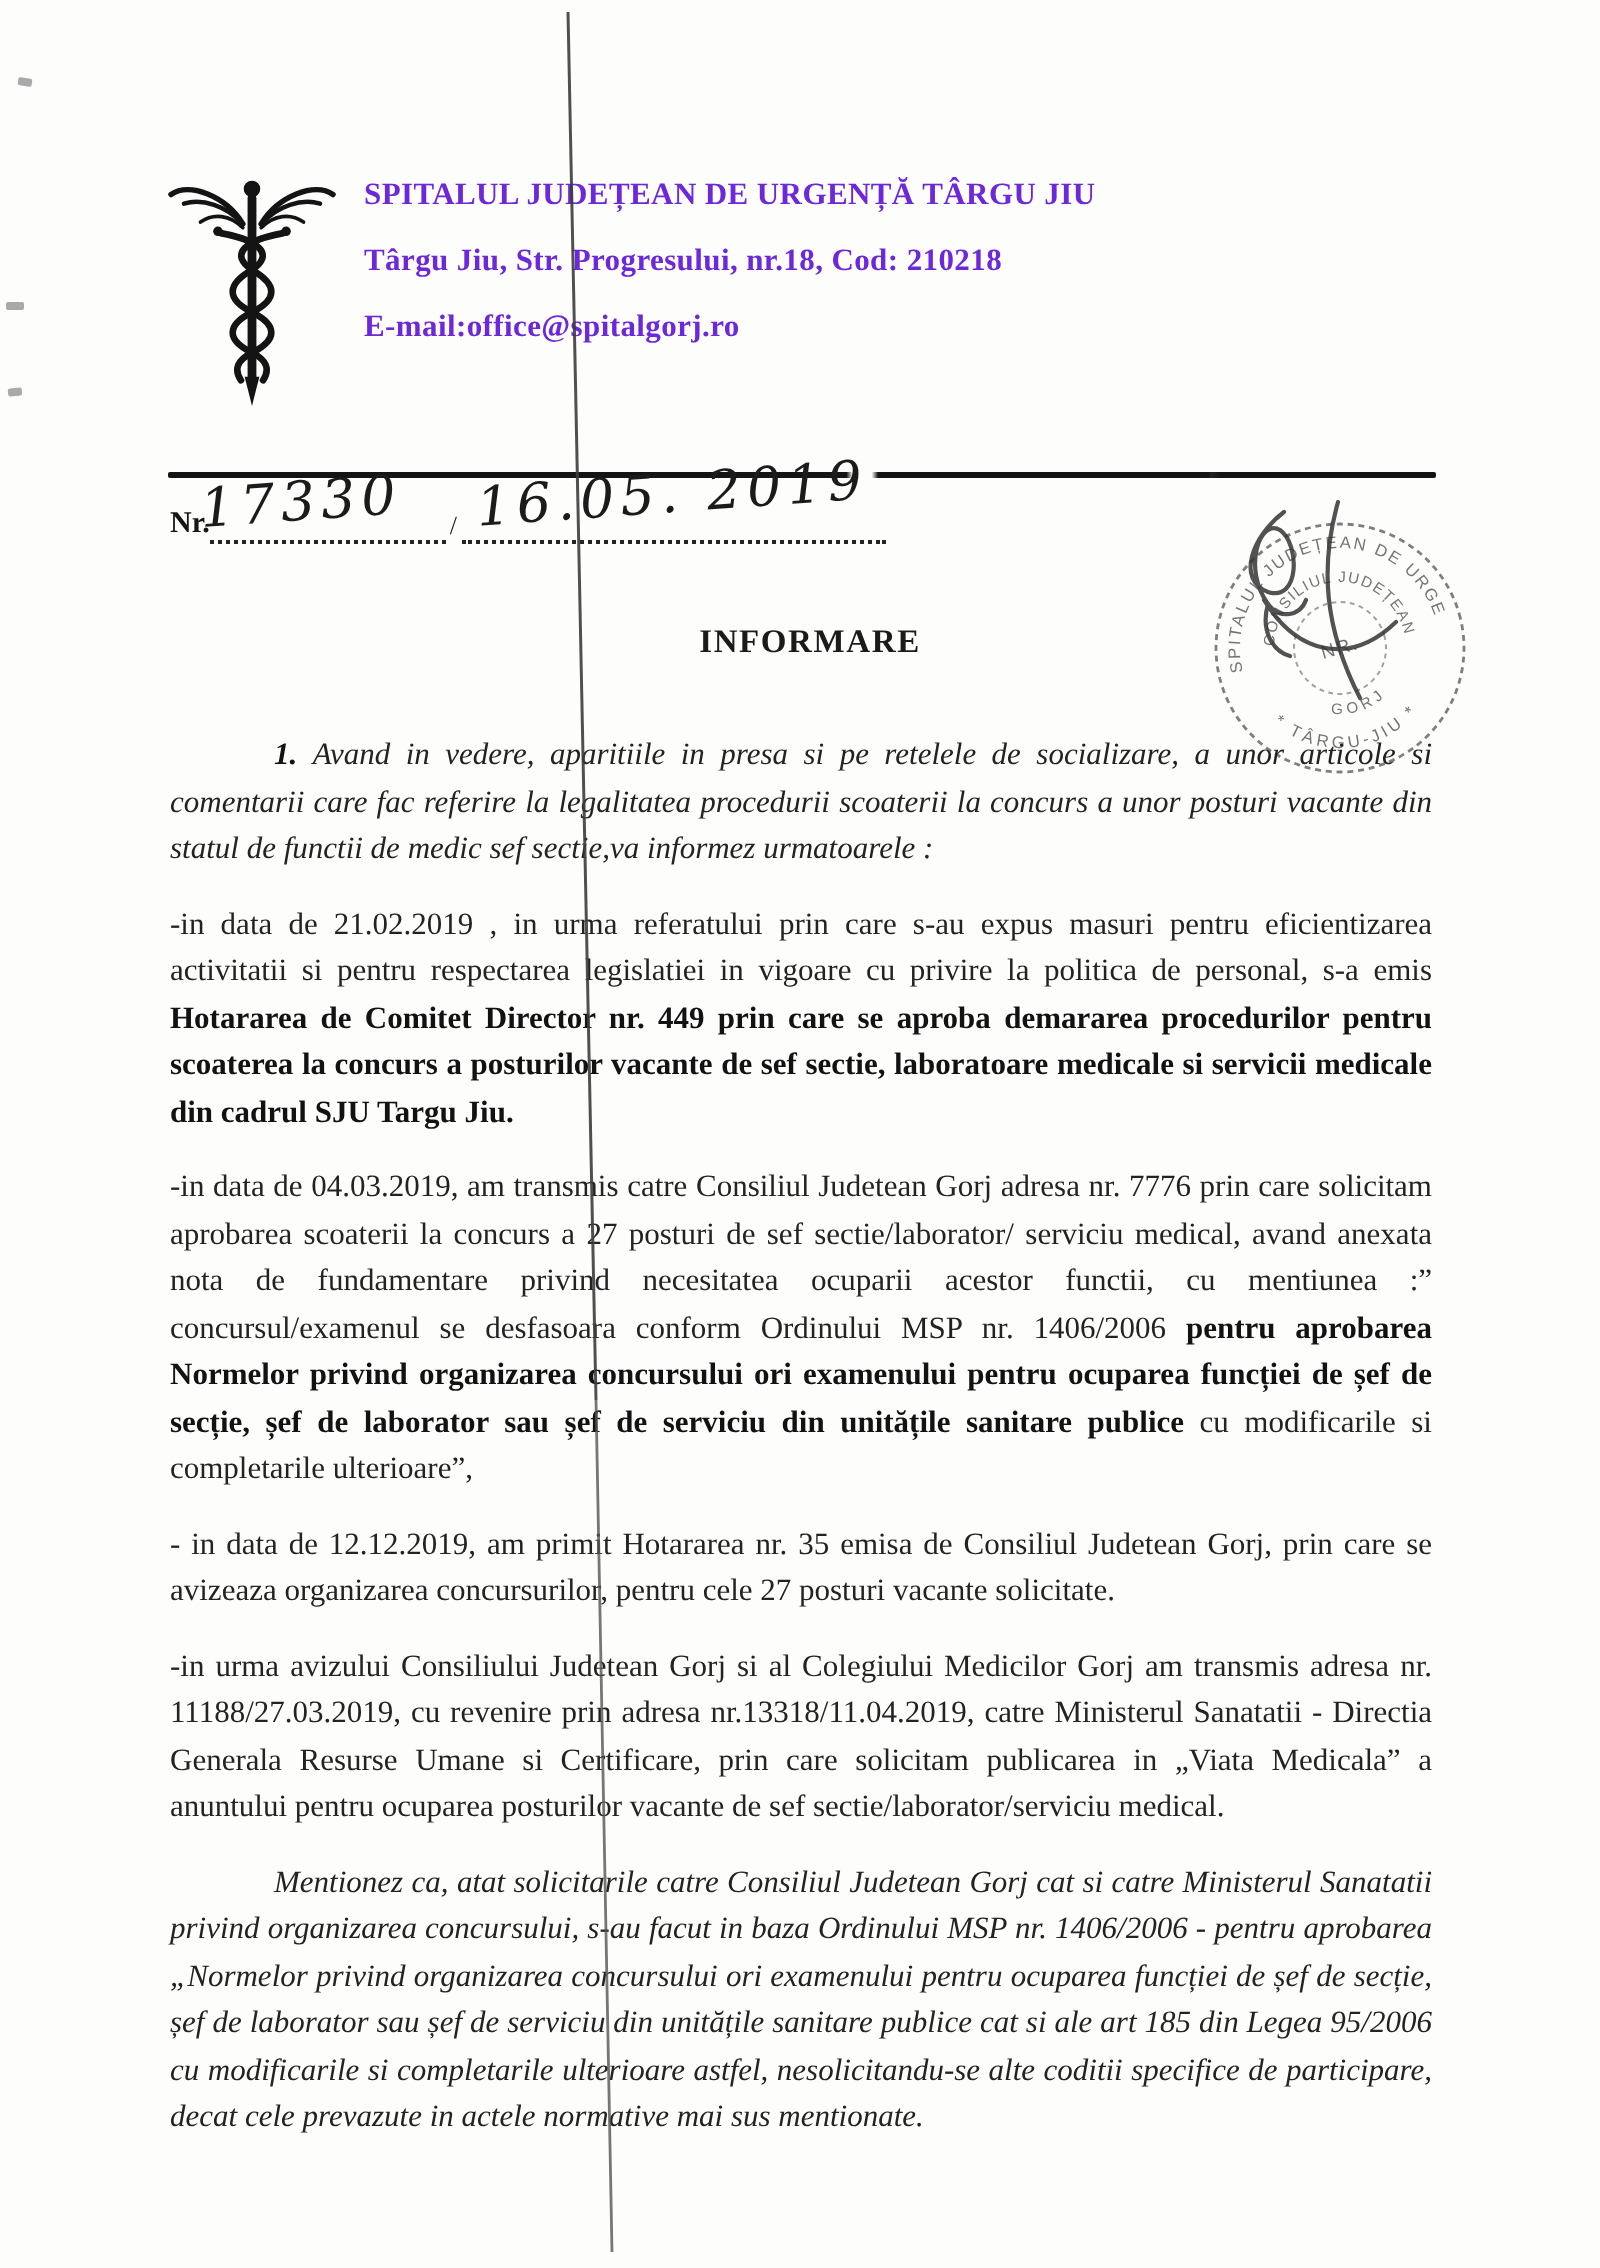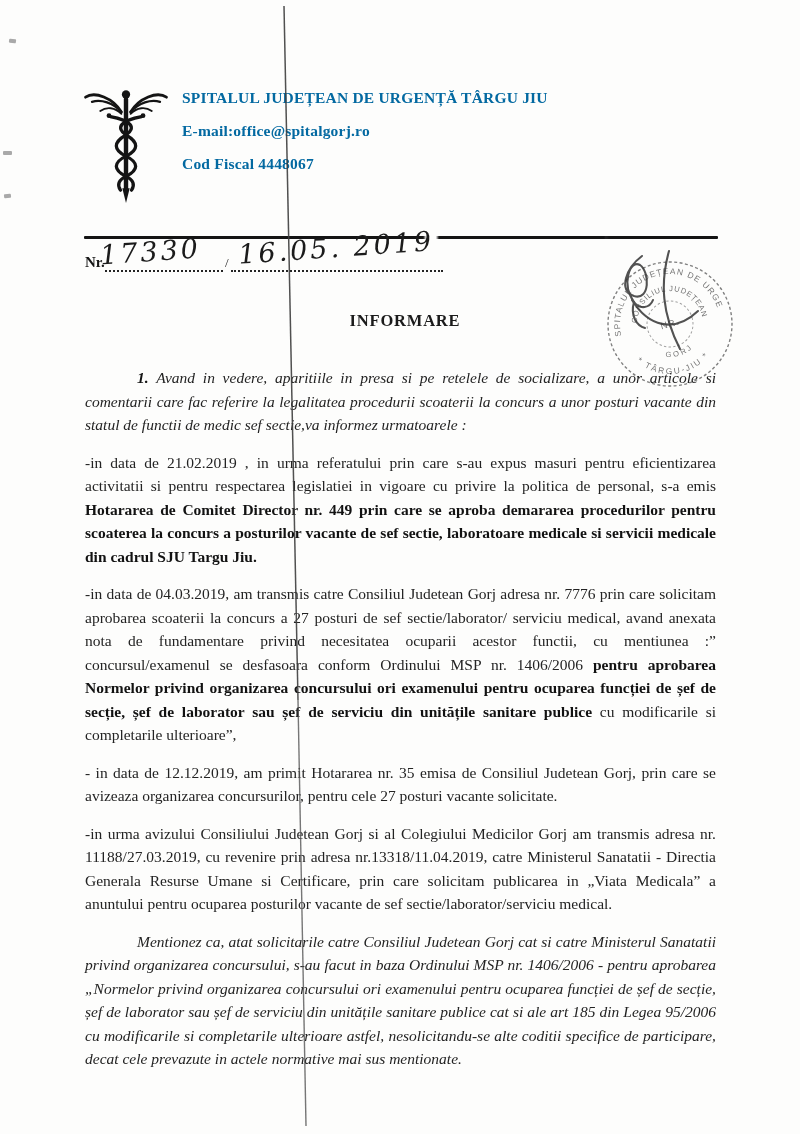--- a/index.html
+++ b/index.html
@@ -10,21 +10,21 @@
     background:#fdfdfc;
     overflow:hidden;
     font-family:"Liberation Serif", serif;
     color:#1f1f1f;
   }
   
   .logo{position:absolute;left:80px;top:86px;width:92px;height:120px;}
   .header-block{position:absolute;left:182px;top:88px;width:540px;}
   .header-line{
     font-weight:bold;font-size:15.5px;line-height:20px;
-    margin:0 0 13px 0;color:#0369a1;letter-spacing:.2px;
+    margin:0 0 13px 0;color:#6d28d9;letter-spacing:.2px;
     white-space:nowrap;
   }
   .header-rule{
     position:absolute;left:84px;top:236px;width:634px;height:3px;
     background:linear-gradient(90deg,
       #141414 0%, #141414 53.5%,
       rgba(20,20,20,0) 54%, rgba(20,20,20,0) 55.5%,
       #141414 56%, #141414 82%, #222 82.3%, #141414 83%, #141414 100%);
     border-radius:1px;
   }
@@ -92,22 +92,22 @@
 
       <path d="M33,32 C55,36 62,44 50,52 C36,60 36,68 50,75 C64,82 64,90 50,97 C42,101 40,106 44,112" stroke-width="3.6"></path>
       <path d="M67,32 C45,36 38,44 50,52 C64,60 64,68 50,75 C36,82 36,90 50,97 C58,101 60,106 56,112" stroke-width="3.6"></path>
       <circle cx="31.5" cy="31" r="2.6" fill="#141414" stroke="none"></circle>
       <circle cx="68.5" cy="31" r="2.6" fill="#141414" stroke="none"></circle>
     </g>
   </svg>
 
   <div class="header-block">
     <p class="header-line">SPITALUL JUDEȚEAN DE URGENȚĂ TÂRGU JIU</p>
+    <p class="header-line">Târgu Jiu, Str. Progresului, nr.18, Cod: 210218</p>
     <p class="header-line">E-mail:office@spitalgorj.ro</p>
-    <p class="header-line">Cod Fiscal 4448067</p>
   </div>
 
   <div class="header-rule"></div>
 
   <div class="nr-row">
     <span class="nr-label">Nr.</span>
     <span class="leader leader-1"></span>
     <span class="nr-slash">/</span>
     <span class="leader leader-2"></span>
   </div>

